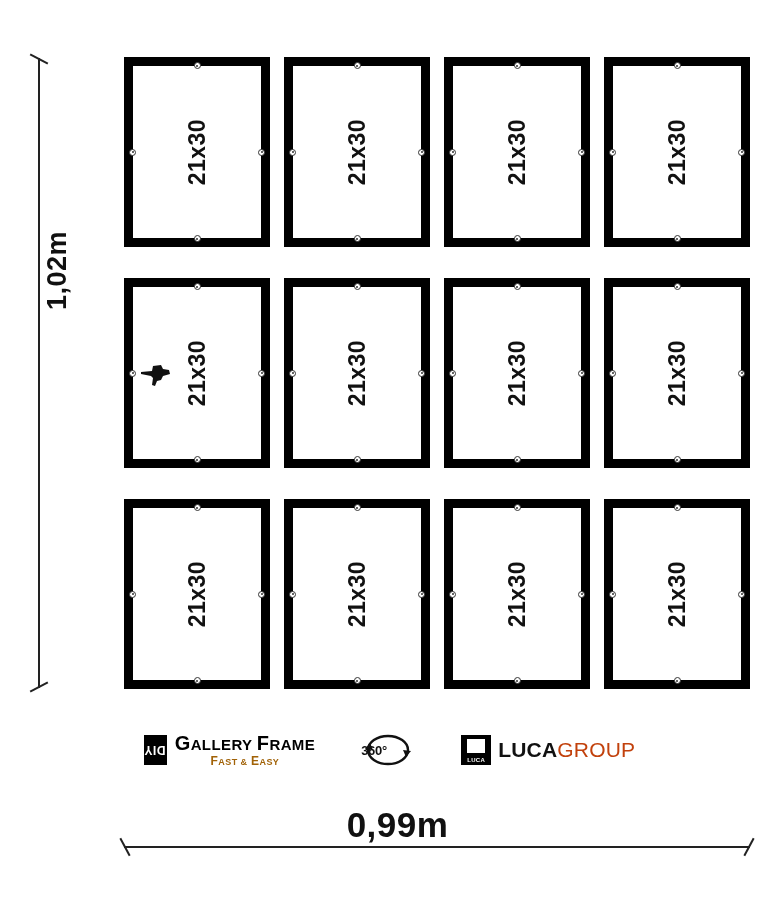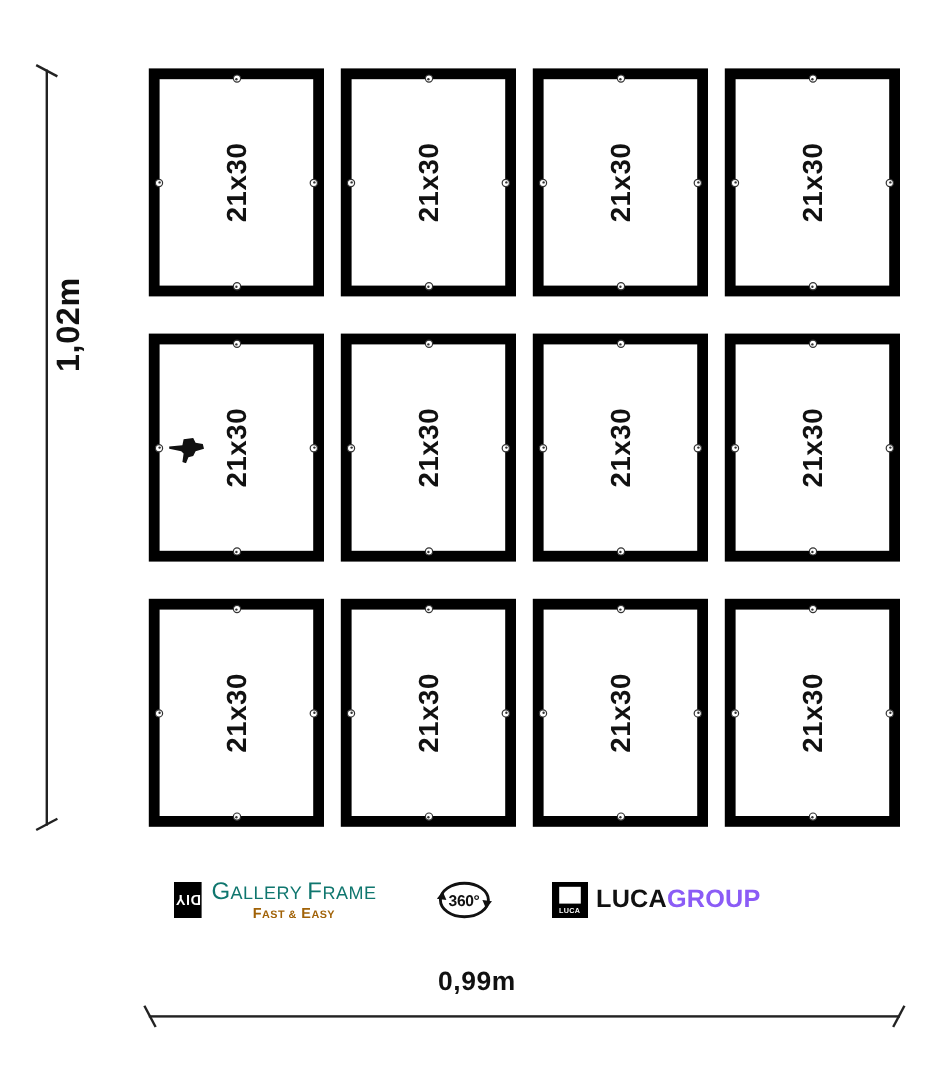--- a/index.html
+++ b/index.html
@@ -57,21 +57,21 @@
     background: #222;
   }
   .h-cap.left { left: 0; transform: rotate(-28deg); transform-origin: center; }
   .h-cap.right { right: 0; transform: rotate(28deg); transform-origin: center; }
 
   #dim-horizontal-label {
     position: absolute;
     left: 16px; right: 0;
     top: 805px;
     text-align: center;
-    font-size: 22px;
+    font-size: 35px;
     font-weight: 700;
     letter-spacing: 0.5px;
     color: #111;
   }
 
   
   #frame-grid {
     position: absolute;
     left: 124px; top: 57px;
     width: 626px; height: 633px;
@@ -164,42 +164,42 @@
     align-items: center;
     justify-content: center;
   }
   #diy-badge span {
     transform: rotate(180deg);
     letter-spacing: 0.5px;
   }
   #gallery-frame-text { line-height: 1.0; }
   #gallery-frame-title {
     font-size: 20px;
-    font-weight: 400;
+    font-weight: 700;
     letter-spacing: 0.4px;
-    color: #0f766e;
+    color: #000000;
   }
   #gallery-frame-title .small-cap { font-size: 15px; }
   #gallery-frame-sub {
     font-size: 12px;
     font-weight: 700;
     letter-spacing: 0.4px;
     color: #a16207;
     margin-top: 2px;
     text-align: center;
   }
   #gallery-frame-sub .tiny { font-size: 9px; }
 
   
   #logo-360 {
     position: relative;
     width: 54px; height: 40px;
     display: flex;
     align-items: center;
-    justify-content: center;
+    justify-content: flex-start;
   }
   #logo-360 .ring-svg { position: absolute; inset: 0; }
   #logo-360-label {
     position: relative;
     font-size: 13px;
     font-weight: 700;
     color: #111;
     letter-spacing: -0.3px;
   }
 
@@ -230,21 +230,21 @@
     color: #fff;
     letter-spacing: 0.3px;
     margin-bottom: 2px;
   }
   #luca-group-text {
     font-size: 21px;
     font-weight: 400;
     letter-spacing: 0.2px;
   }
   #luca-group-text .bold { font-weight: 700; color: #111; }
-  #luca-group-text .light { color: #8b5cf6; font-weight: bold; }
+  #luca-group-text .light { color: #c2410c; }
 </style>
 </head>
 <body>
 
 <div id="dim-vertical">
   <div class="v-cap top"></div>
   <div class="v-cap bottom"></div>
 </div>
 <div id="dim-vertical-label">1,02m</div>
 

